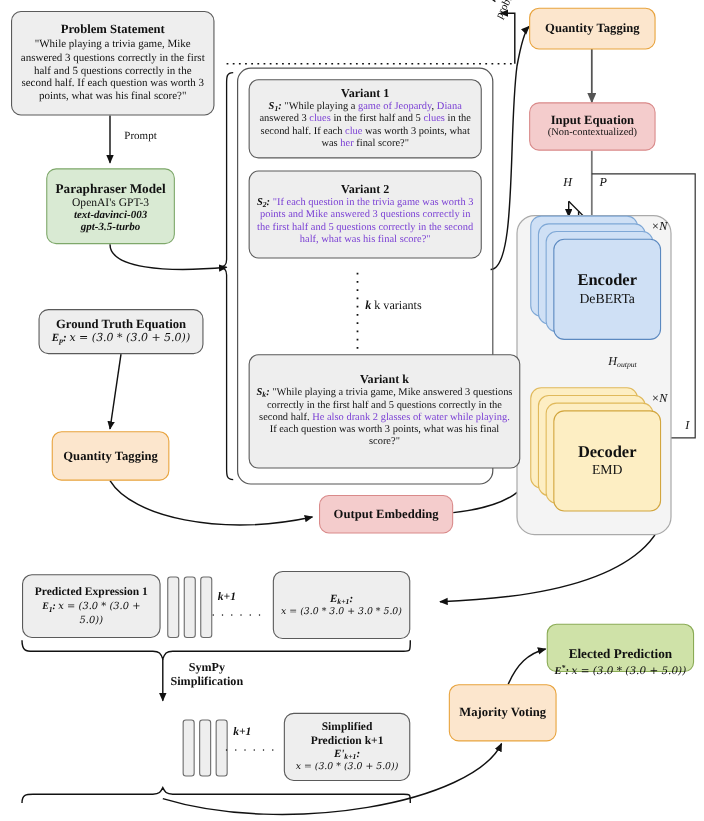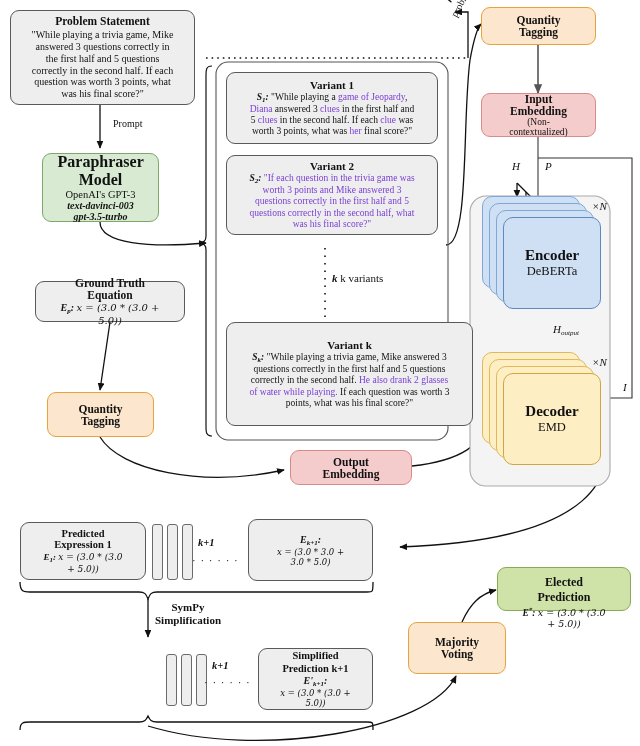--- a/index.html
+++ b/index.html
@@ -2,21 +2,21 @@
 <html><head>
 <meta charset="utf-8">
 <style>
   html,body{margin:0;padding:0;background:#ffffff;}
   body{width:640px;height:746px;position:relative;overflow:hidden;
        font-family:"Liberation Serif",serif;color:#111;}
   #root{position:absolute;left:0;top:0;width:640px;height:746px;}
   svg.layer{position:absolute;left:0;top:0;width:640px;height:746px;overflow:visible;}
   .box{position:absolute;box-sizing:border-box;border:1.2px solid #555;
        border-radius:9px;display:flex;flex-direction:column;align-items:center;
-       justify-content:center;text-align:center;padding:4px 20px;background:#efefef;}
+       justify-content:center;text-align:center;padding:4px 6px;background:#efefef;}
   .box .ttl{font-weight:bold;}
   .grey{background:#eeeeee;border-color:#5a5a5a;}
   .green{background:#d9ead3;border-color:#7ea86a;}
   .peach{background:#fce6cd;border-color:#e8a33d;}
   .pink{background:#f4cccc;border-color:#d98a8a;}
   .ygreen{background:#cfe2a8;border-color:#8aab55;}
   .blue{background:#cfe0f5;border-color:#7fa8d6;}
   .cream{background:#fdeec3;border-color:#e0b95b;}
   .lbl{position:absolute;white-space:nowrap;}
   .mono-math{font-family:"DejaVu Serif",serif;}
@@ -125,21 +125,21 @@
   <div class="lbl mathi" style="left:592px;top:356px;font-size:11px;">×N</div>
 
   <div class="box grey" style="left:10px;top:10px;width:185px;height:95px;">
     <div class="ttl" style="font-size:11.5px;">Problem Statement</div>
     <div style="font-size:10px;line-height:1.17;margin-top:2px;">"While playing a trivia game, Mike answered 3 questions correctly in the first half and 5 questions correctly in the second half. If each question was worth 3 points, what was his final score?"</div>
   </div>
 
   <div class="lbl" style="left:113px;top:118px;font-size:10px;">Prompt</div>
 
   <div class="box green" style="left:42px;top:153px;width:117px;height:69px;">
-    <div class="ttl" style="font-size:16px;">Paraphraser Model</div>
+    <div class="ttl" style="font-size:12px;">Paraphraser Model</div>
     <div style="font-size:10.5px;">OpenAI's GPT-3</div>
     <div style="font-size:10px;font-weight:bold;font-style:italic;">text-davinci-003</div>
     <div style="font-size:10px;font-weight:bold;font-style:italic;">gpt-3.5-turbo</div>
   </div>
 
   <div class="box grey" style="left:35px;top:281px;width:150px;height:41px;">
     <div class="ttl" style="font-size:11.5px;">Ground Truth Equation</div>
     <div style="font-size:10px;margin-top:1px;">
       <b class="mathi"><span>E</span><span class="sub">p</span>:</b>
       <span class="mono-math mathi">x = (3.0 * (3.0 + 5.0))</span>
@@ -148,21 +148,21 @@
 
   <div class="box peach" style="left:47px;top:392px;width:107px;height:45px;">
     <div class="ttl" style="font-size:11.5px;">Quantity Tagging</div>
   </div>
 
   <div class="box peach" style="left:481px;top:7px;width:115px;height:38px;">
     <div class="ttl" style="font-size:11.5px;">Quantity Tagging</div>
   </div>
 
   <div class="box pink" style="left:481px;top:93px;width:115px;height:44px;">
-    <div class="ttl" style="font-size:11.5px;">Input Embedding</div>
+    <div class="ttl" style="font-size:11.5px;">Input Equation</div>
     <div style="font-size:9.5px;">(Non-contextualized)</div>
   </div>
 
   <div class="box pink" style="left:290px;top:450px;width:122px;height:35px;">
     <div class="ttl" style="font-size:11.5px;">Output Embedding</div>
   </div>
 
   <div class="box peach" style="left:408px;top:622px;width:98px;height:52px;">
     <div class="ttl" style="font-size:11.5px;">Majority Voting</div>
   </div>

